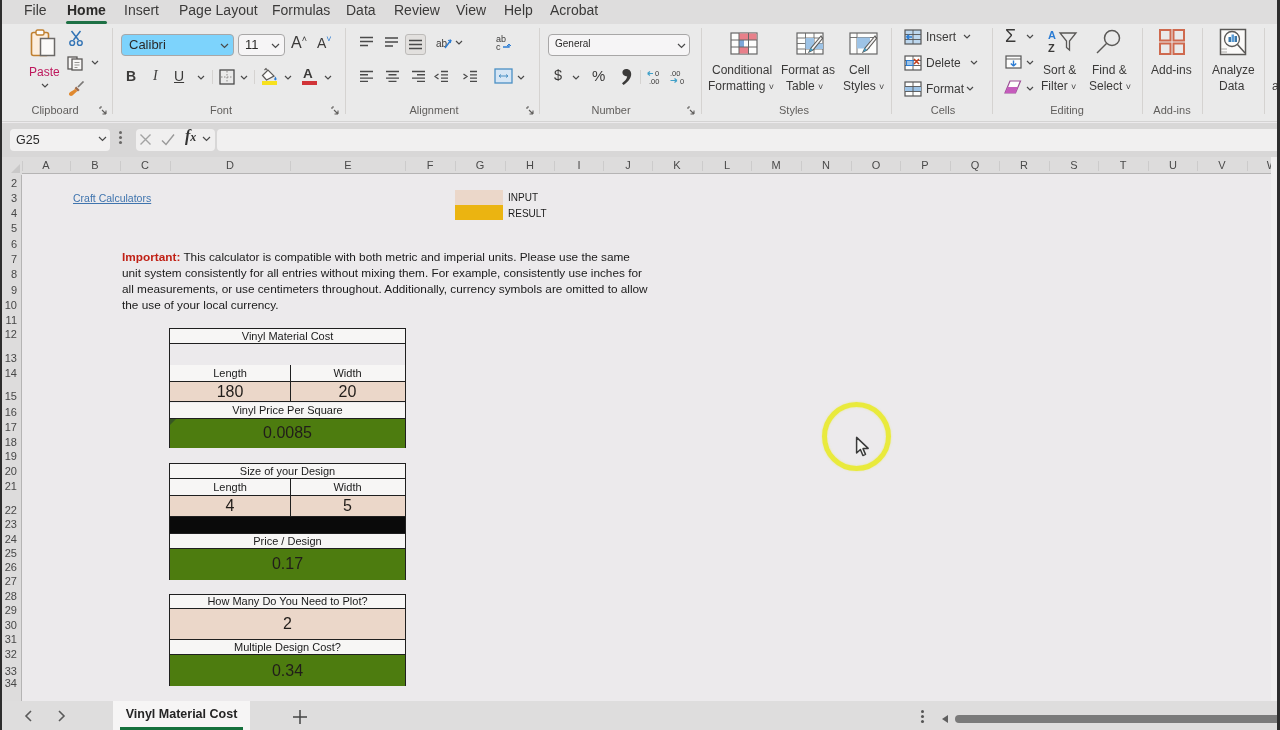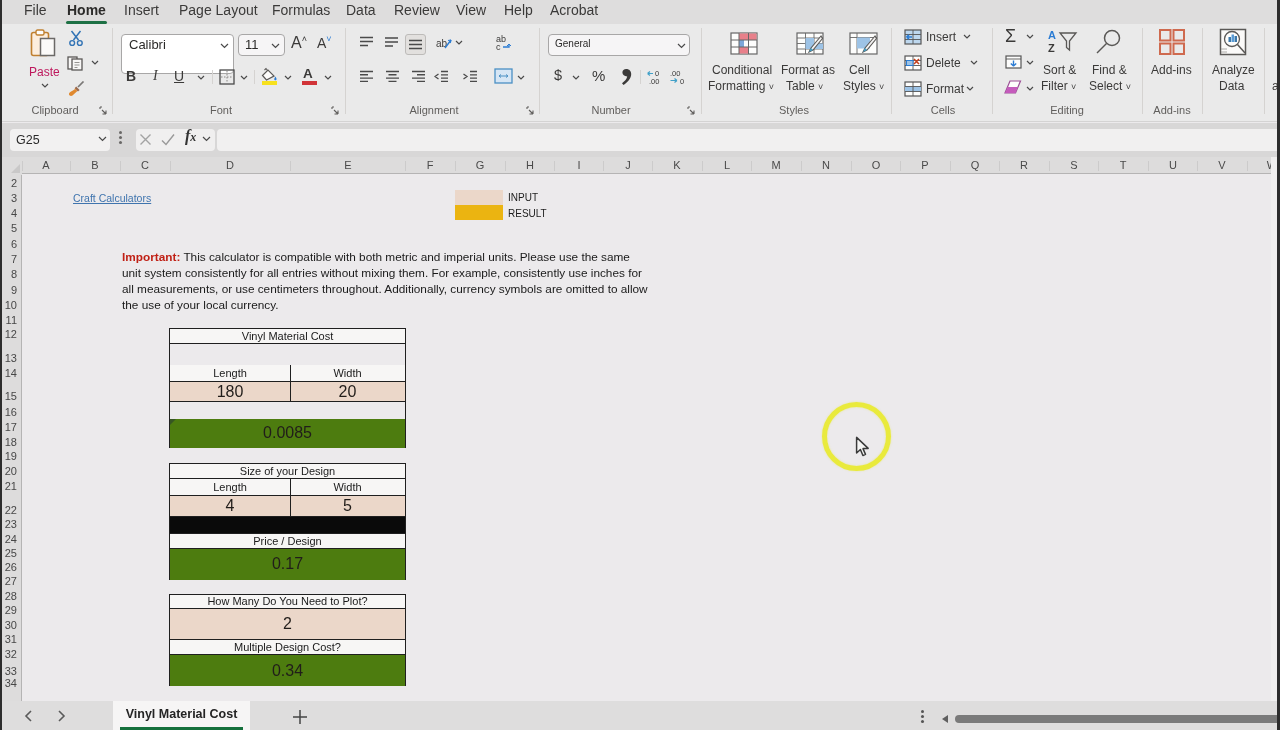--- a/index.html
+++ b/index.html
@@ -132,21 +132,21 @@
   </svg>
   <svg class="chev" style="left:91px; top:36px;" width="8" height="5" viewBox="0 0 8 5">
       <path d="M1 1 L4 4 L7 1" stroke="#4a4a4a" stroke-width="1.2" fill="none"></path>
     </svg>
   <svg class="abs" style="left:67px; top:57px;" width="18" height="16" viewBox="0 0 18 16">
     <path d="M11 6 L16.5 0.5" stroke="#7a7876" stroke-width="1.7"></path>
     <path d="M9.2 5.6 L12.6 9 L11 10.6 L7.6 7.2 Z" fill="#9a6a4e"></path>
     <path d="M8.2 7.8 L10.4 10 L5.5 14.6 C3.8 15.6 1.6 14.6 2 12.8 C2.6 10.8 5 10.6 8.2 7.8 Z" fill="#e0892f"></path>
   </svg>
 
-  <div class="abs" style="left:121px; top:10px; width:113px; height:40px; background:#ffffff; border:1px solid #a8a7a7; border-radius:4px;">
+  <div class="abs" style="left:121px; top:10px; width:113px; height:22px; background:#7dd3fc; border:1px solid #a8a7a7; border-radius:4px;">
     <span style="position:absolute; left:7px; top:2px; font-size:13px; color:#2b2a29;">Calibri</span>
     <svg class="chev" style="left:98px; top:8px;" width="9" height="6" viewBox="0 0 9 6">
         <path d="M1 1 L4.5 4.5 L8 1" stroke="#4a4a4a" stroke-width="1.2" fill="none"></path>
       </svg>
   </div>
   <div class="abs" style="left:238px; top:10px; width:47px; height:22px; background:#f6f5f6; border:1px solid #a8a7a7; border-radius:4px;">
     <span style="position:absolute; left:6px; top:2px; font-size:13px; color:#2b2a29;">11</span>
     <svg class="chev" style="left:32px; top:8px;" width="9" height="6" viewBox="0 0 9 6">
         <path d="M1 1 L4.5 4.5 L8 1" stroke="#4a4a4a" stroke-width="1.2" fill="none"></path>
       </svg>
@@ -510,20 +510,23 @@
     <div class="tr white" style="top:36.5px; height:17px;">
       <span class="lbl" style="position:absolute; left:0; width:120px; text-align:center;">Length</span>
       <span class="lbl" style="position:absolute; left:120px; right:0; text-align:center;">Width</span>
       <span style="position:absolute; left:120px; top:0; bottom:0; width:1px; background:#1f1f1f;"></span>
     </div>
     <div class="tr peach" style="top:53.5px; height:20px;">
       <span class="num" style="position:absolute; left:0; width:120px; text-align:center;">180</span>
       <span class="num" style="position:absolute; left:120px; right:0; text-align:center;">20</span>
       <span style="position:absolute; left:120px; top:0; bottom:0; width:1px; background:#1f1f1f;"></span>
     </div>
+    <div class="tr white" style="top:74px; height:16px;">
+        <span class="lbl">Vinyl Price Per Square</span>
+      </div>
     <div class="tr gold" style="top:90px; height:29.5px;">
         <span class="num">0.0085</span>
       <span style="position:absolute; left:0; top:0; border-top:6px solid #375623; border-right:6px solid transparent;"></span>
     </div>
   </div>
 
   <div class="tbl" style="left:146px; top:287.5px; width:237px; height:117px;">
     <div class="tr white" style="top:0; height:15px;">
         <span class="lbl">Size of your Design</span>
       </div>

